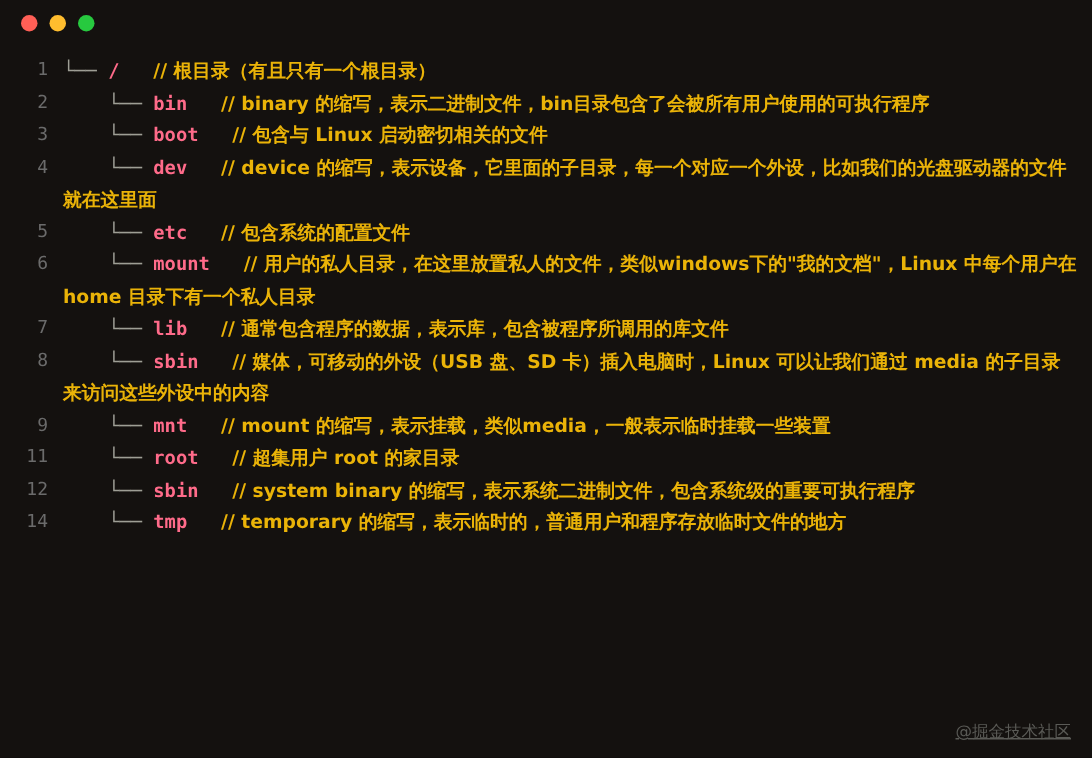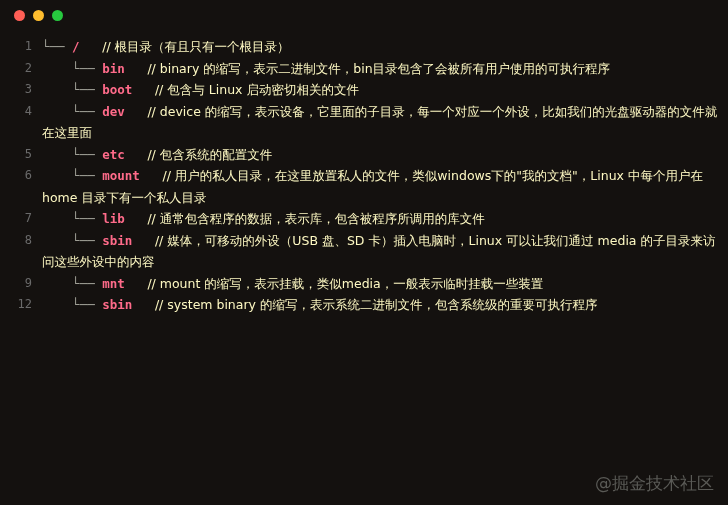--- a/index.html
+++ b/index.html
@@ -66,32 +66,34 @@
     word-break: break-word;
   }
   .tree {
     color: #9e9e95;
   }
   .path {
     color: #ff6b8a;
     font-weight: bold;
   }
   .comment {
-    color: #fef9c3;
+    color: #eab308;
+    font-weight: bold;
   }
   .cn {
     font-family: "DejaVu Sans", "Liberation Sans", sans-serif;
   }
   .watermark {
     position: absolute;
     right: 14px;
     bottom: 10px;
     color: #5a5a56;
-    font-size: 17px;
+    font-size: 11px;
     font-family: "DejaVu Sans", "Liberation Sans", sans-serif;
+    text-decoration: underline;
   }
 </style>
 </head>
 <body>
 
 <div class="window">
 
   <div class="titlebar">
     <span class="dot red"></span>
     <span class="dot yellow"></span>
@@ -101,18 +103,20 @@
   <div class="code" id="code-body">
       <div class="line"><span class="lineno">1</span><span class="content"><span class="tree">└── </span><span class="path">/</span>   <span class="comment cn">// 根目录（有且只有一个根目录）</span></span></div>
       <div class="line"><span class="lineno">2</span><span class="content"><span class="tree">    └── </span><span class="path">bin</span>   <span class="comment cn">// binary 的缩写，表示二进制文件，bin目录包含了会被所有用户使用的可执行程序</span></span></div>
       <div class="line"><span class="lineno">3</span><span class="content"><span class="tree">    └── </span><span class="path">boot</span>   <span class="comment cn">// 包含与 Linux 启动密切相关的文件</span></span></div>
       <div class="line"><span class="lineno">4</span><span class="content"><span class="tree">    └── </span><span class="path">dev</span>   <span class="comment cn">// device 的缩写，表示设备，它里面的子目录，每一个对应一个外设，比如我们的光盘驱动器的文件就在这里面</span></span></div>
       <div class="line"><span class="lineno">5</span><span class="content"><span class="tree">    └── </span><span class="path">etc</span>   <span class="comment cn">// 包含系统的配置文件</span></span></div>
       <div class="line"><span class="lineno">6</span><span class="content"><span class="tree">    └── </span><span class="path">mount</span>   <span class="comment cn">// 用户的私人目录，在这里放置私人的文件，类似windows下的"我的文档"，Linux 中每个用户在 home 目录下有一个私人目录</span></span></div>
       <div class="line"><span class="lineno">7</span><span class="content"><span class="tree">    └── </span><span class="path">lib</span>   <span class="comment cn">// 通常包含程序的数据，表示库，包含被程序所调用的库文件</span></span></div>
       <div class="line"><span class="lineno">8</span><span class="content"><span class="tree">    └── </span><span class="path">sbin</span>   <span class="comment cn">// 媒体，可移动的外设（USB 盘、SD 卡）插入电脑时，Linux 可以让我们通过 media 的子目录来访问这些外设中的内容</span></span></div>
       <div class="line"><span class="lineno">9</span><span class="content"><span class="tree">    └── </span><span class="path">mnt</span>   <span class="comment cn">// mount 的缩写，表示挂载，类似media，一般表示临时挂载一些装置</span></span></div>
+      <div class="line"><span class="lineno">11</span><span class="content"><span class="tree">    └── </span><span class="path">root</span>   <span class="comment cn">// 超集用户 root 的家目录</span></span></div>
       <div class="line"><span class="lineno">12</span><span class="content"><span class="tree">    └── </span><span class="path">sbin</span>   <span class="comment cn">// system binary 的缩写，表示系统二进制文件，包含系统级的重要可执行程序</span></span></div>
+      <div class="line"><span class="lineno">14</span><span class="content"><span class="tree">    └── </span><span class="path">tmp</span>   <span class="comment cn">// temporary 的缩写，表示临时的，普通用户和程序存放临时文件的地方</span></span></div>
     </div>
 
   <div class="watermark">@掘金技术社区</div>
 
 </div>
 
 </body></html>

